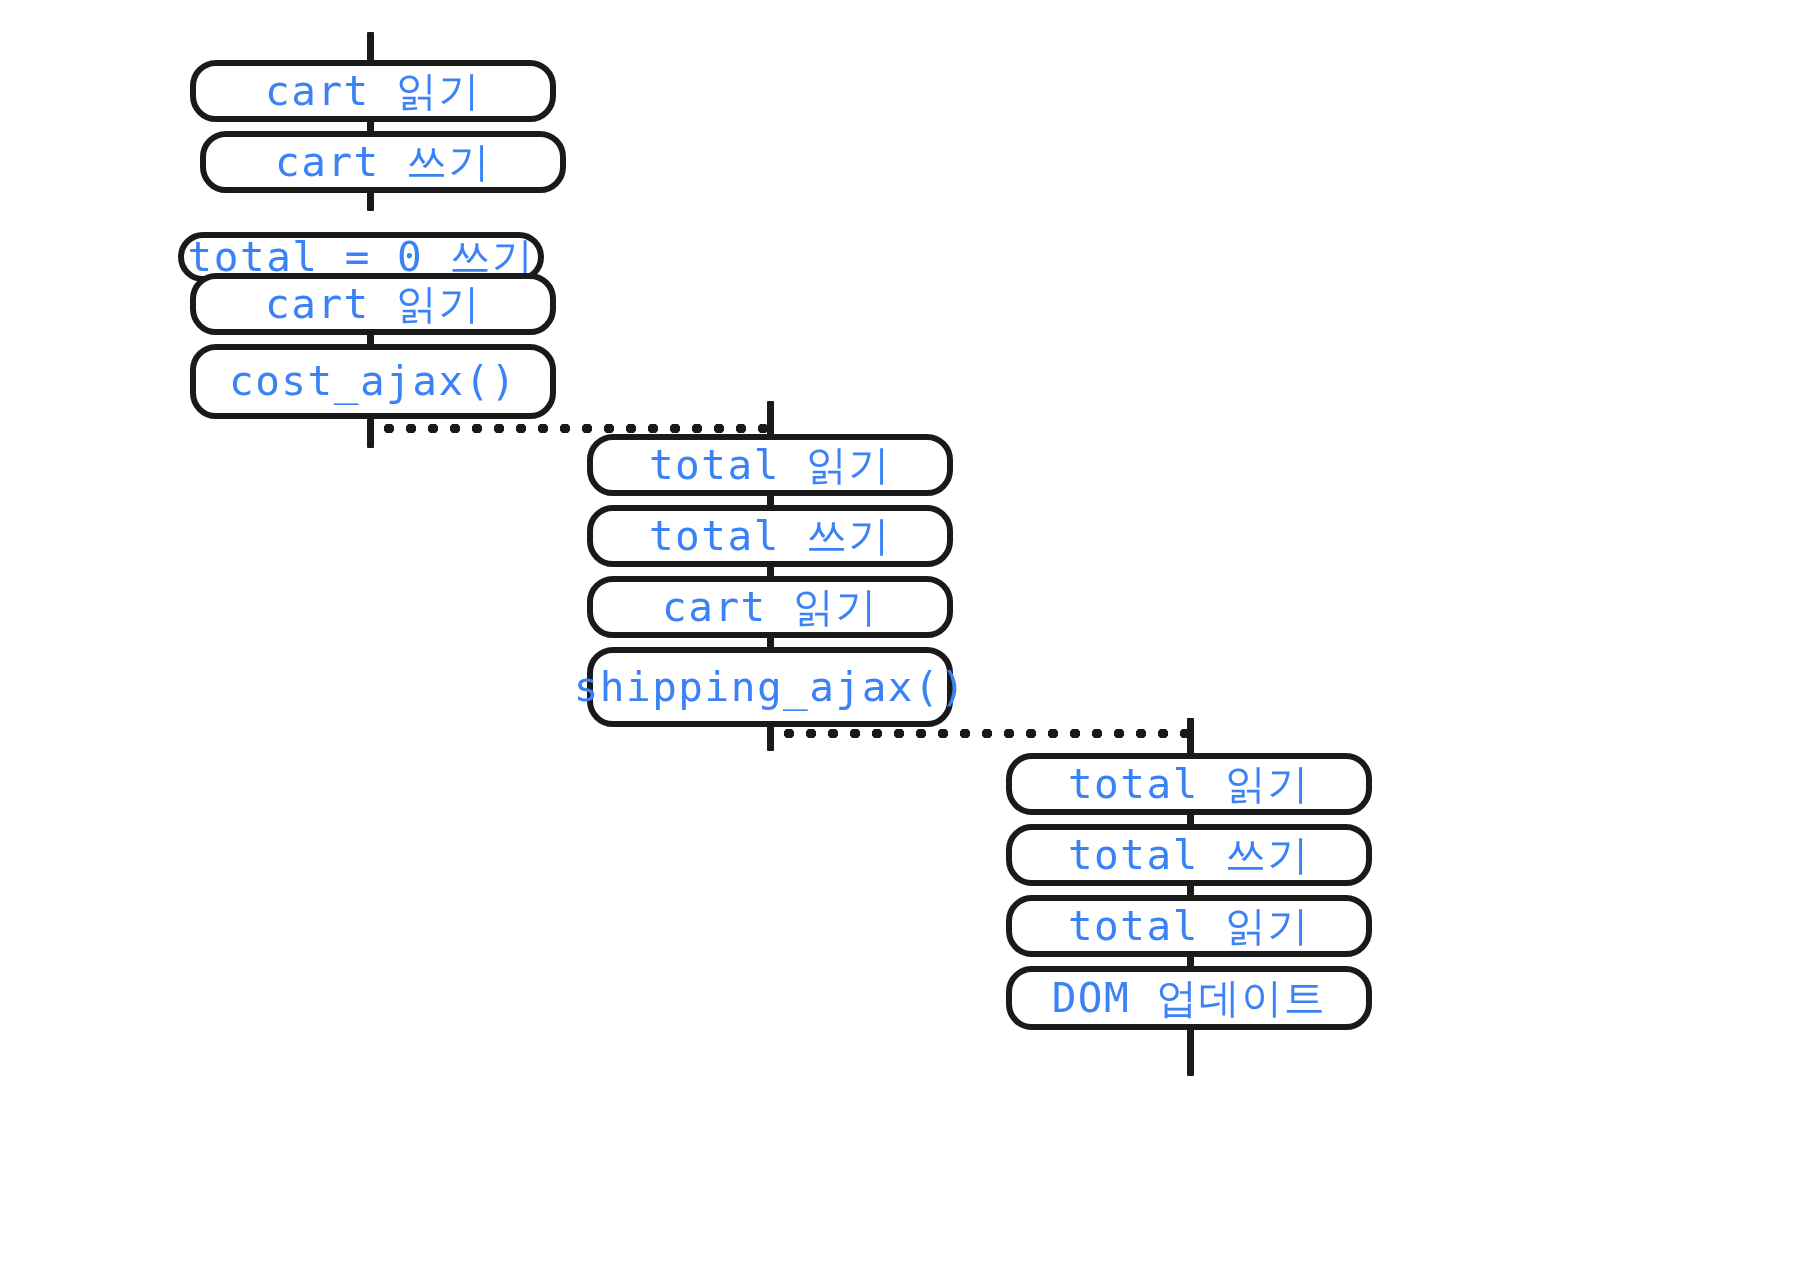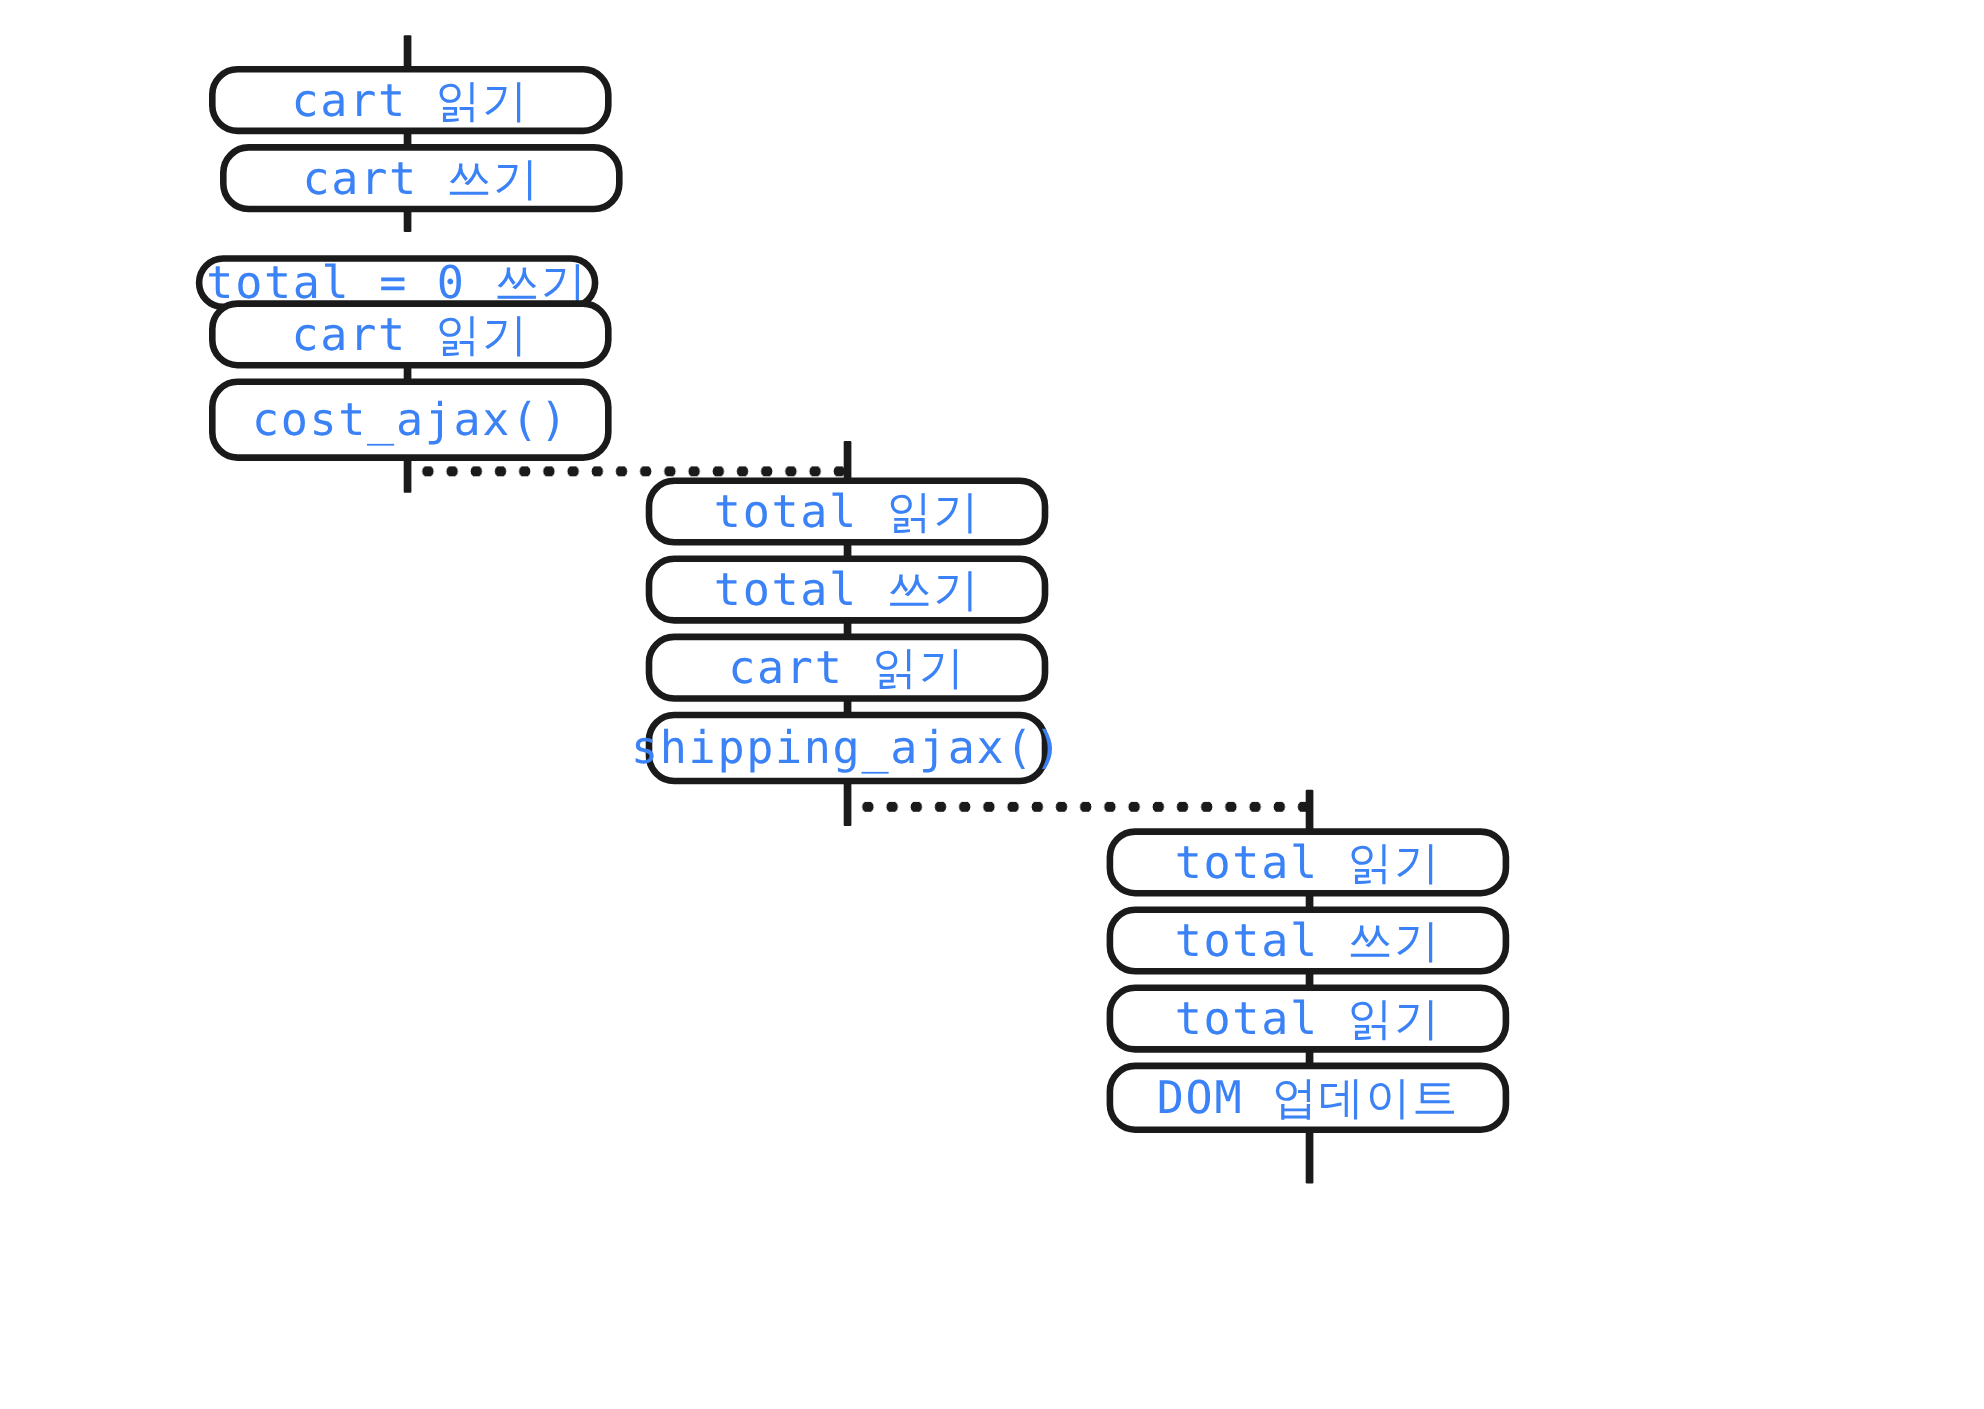--- a/index.html
+++ b/index.html
@@ -113,21 +113,21 @@
     </div>
 
     <div class="step-box" style="left:587px; top:505px; width:366px; height:62px;">
       <span class="step-label">total 쓰기</span>
     </div>
 
     <div class="step-box" style="left:587px; top:576px; width:366px; height:62px;">
       <span class="step-label">cart 읽기</span>
     </div>
 
-    <div class="step-box" style="left:587px; top:647px; width:366px; height:66px;">
+    <div class="step-box" style="left:587px; top:647px; width:366px; height:80px;">
       <span class="step-label">shipping_ajax()</span>
     </div>
   </div>
 
   <div class="dotted-link" style="left:778px; top:729px; width:412px;"></div>
 
   <div class="timeline-col">
 
     <div class="axis axis-seg" style="left:1187px; top:718px; height:44px;"></div>
     <div class="axis axis-seg" style="left:1187px; top:811px; height:22px;"></div>

